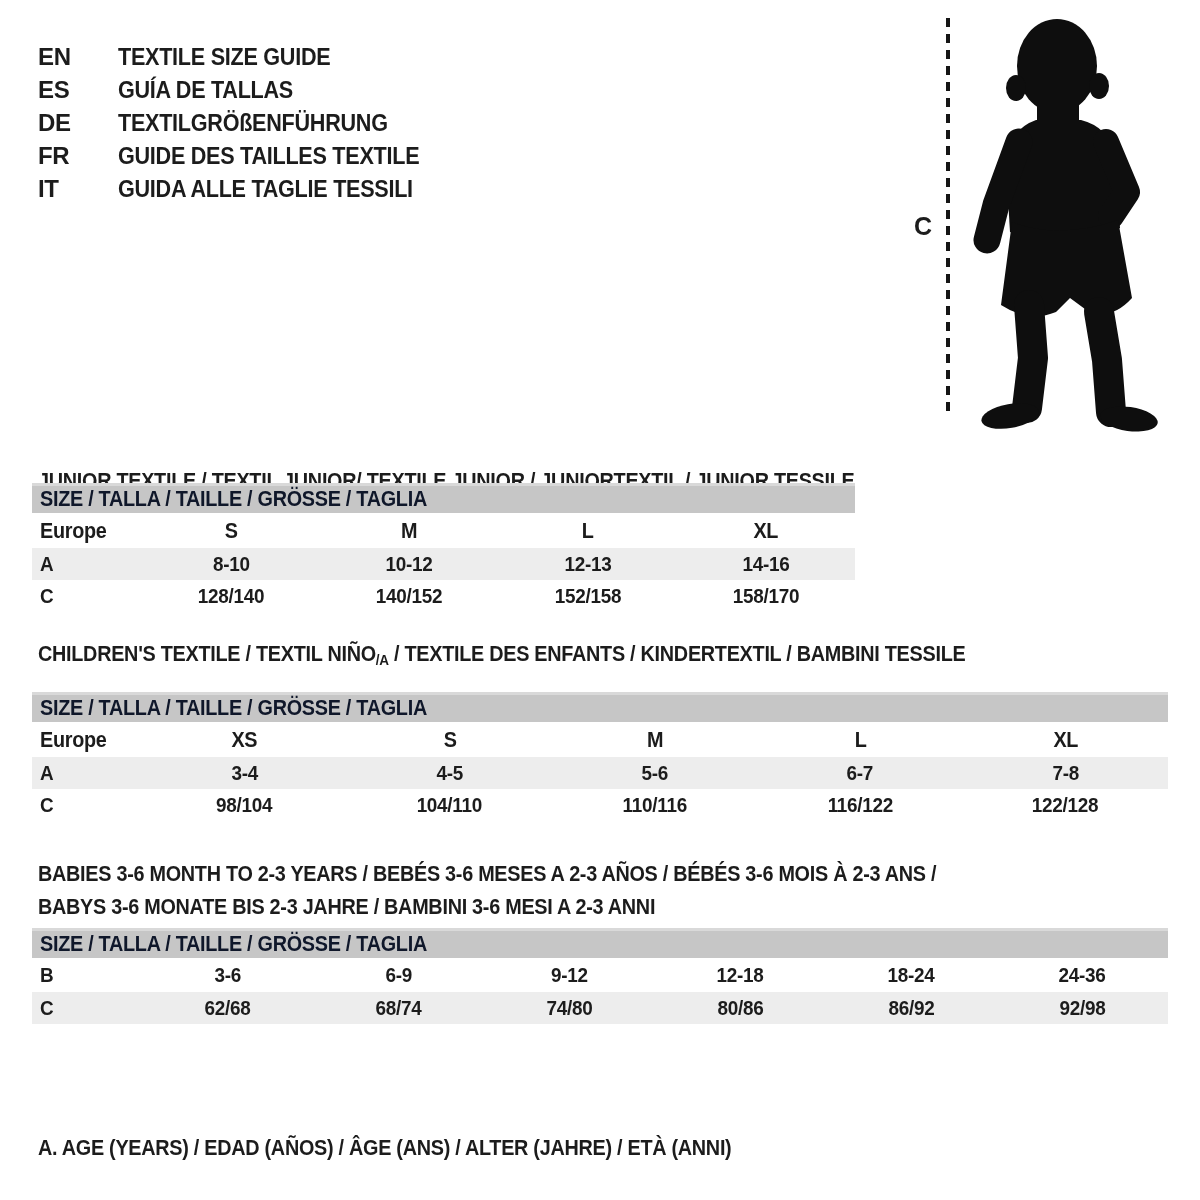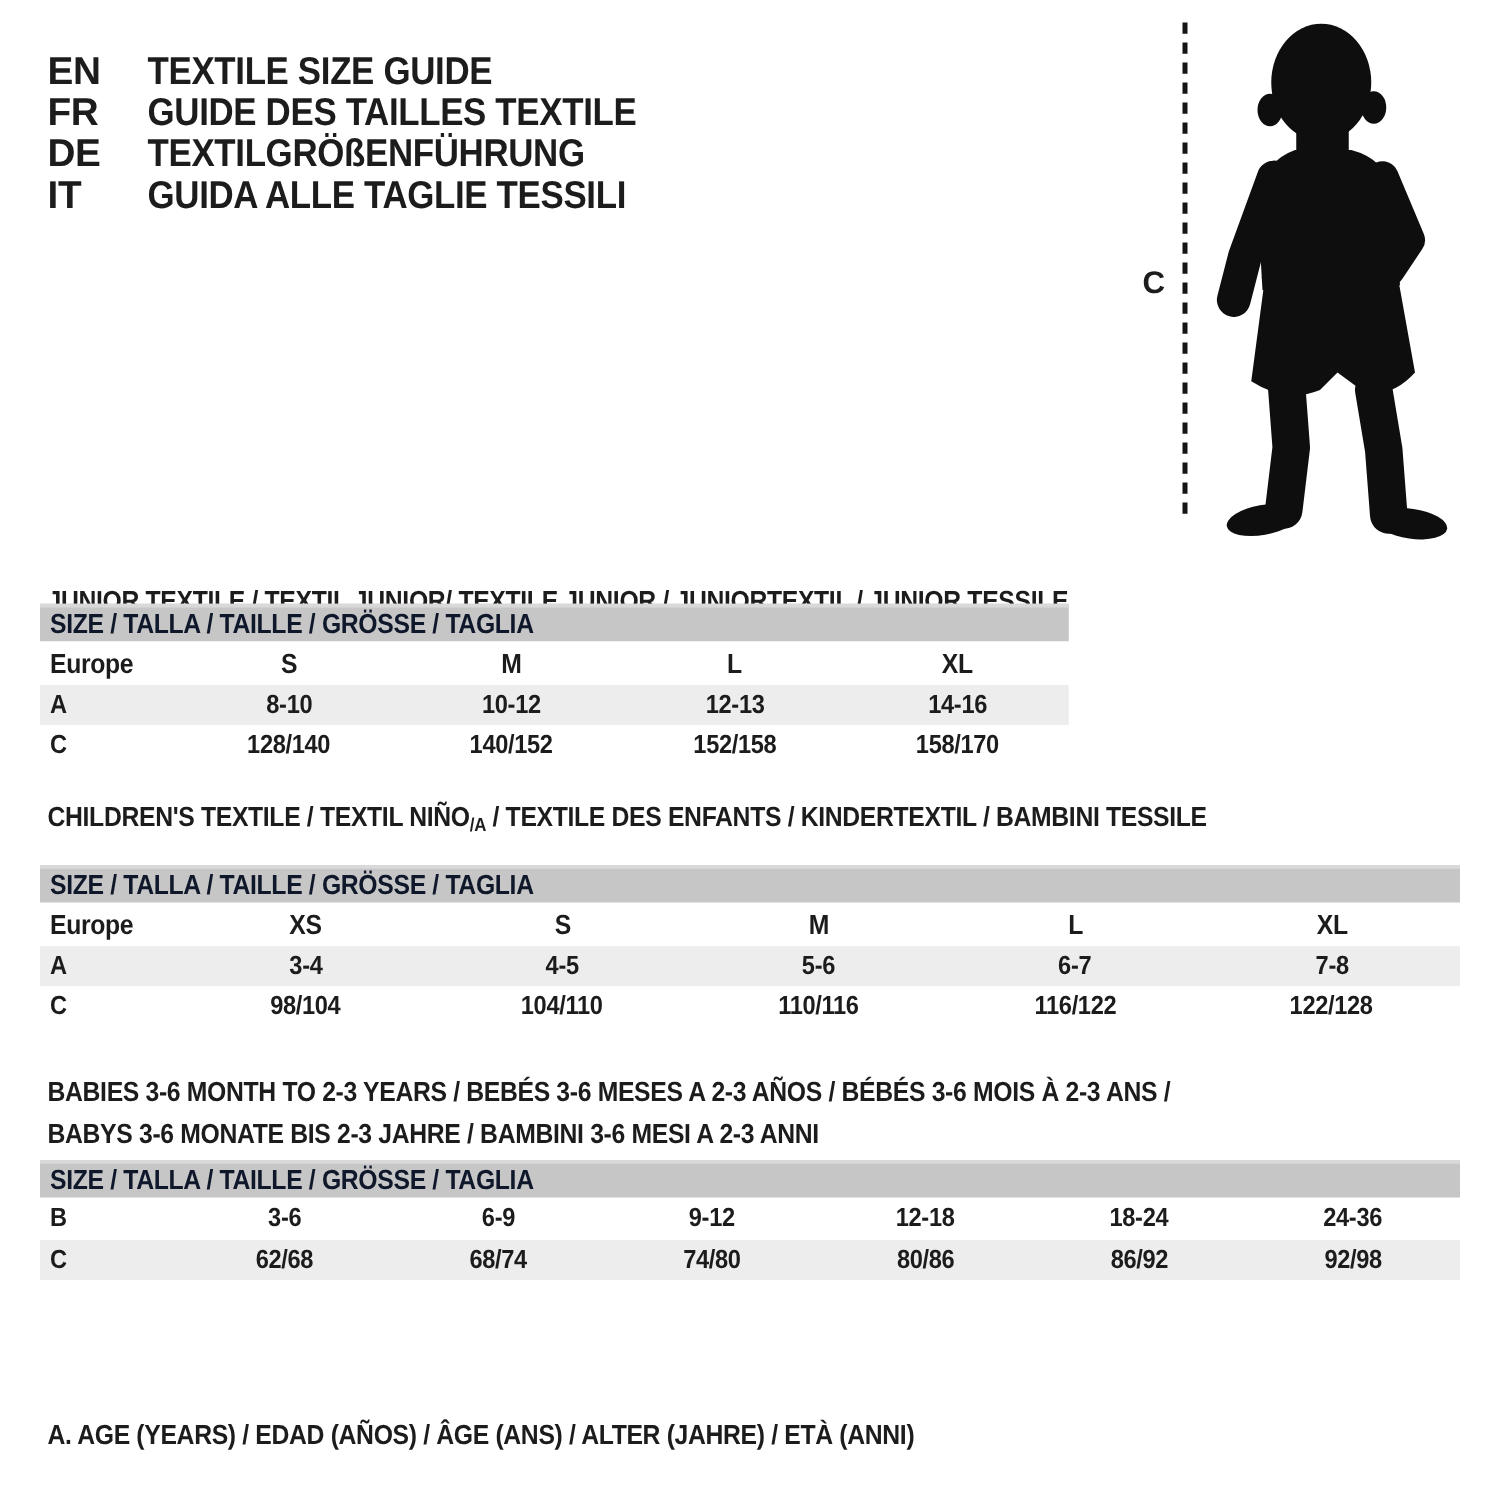--- a/index.html
+++ b/index.html
@@ -9,21 +9,21 @@
     font-family:"Liberation Sans", sans-serif;font-weight:700;
     letter-spacing:-0.3px;
   }
   .abs{position:absolute;}
   
   .cond{display:inline-block;transform:scaleX(0.9);transform-origin:0 50%;white-space:nowrap;}
   .condc{display:inline-block;transform:scaleX(0.9);transform-origin:50% 50%;white-space:nowrap;}
 
   
   .lang-block{left:38px;top:40px;}
-  .lang-row{height:33px;line-height:33px;font-size:31px;display:flex;}
+  .lang-row{height:33px;line-height:33px;font-size:24px;display:flex;}
   .lang-code{width:80px;flex:0 0 80px;}
 
   
   .figure-wrap{left:900px;top:0;width:300px;height:440px;}
   .ink{fill:#0e0e0e;}
   .ink-stroke{stroke:#0e0e0e;fill:none;}
   .c-label{left:914px;top:214px;font-size:25px;line-height:25px;}
 
   
   .sec-title{left:38px;font-size:22px;line-height:24px;}
@@ -50,26 +50,30 @@
 </style>
 </head>
 <body>
 
 <div class="abs lang-block">
   <div class="lang-row">
     <span class="lang-code">EN</span>
     <span class="cond">TEXTILE SIZE GUIDE</span>
   </div>
   <div class="lang-row">
-    <span class="lang-code">FR</span>
-    <span class="cond">GUIDE DES TAILLES TEXTILE</span>
+    <span class="lang-code">ES</span>
+    <span class="cond">GUÍA DE TALLAS</span>
   </div>
   <div class="lang-row">
     <span class="lang-code">DE</span>
     <span class="cond">TEXTILGRÖßENFÜHRUNG</span>
+  </div>
+  <div class="lang-row">
+    <span class="lang-code">FR</span>
+    <span class="cond">GUIDE DES TAILLES TEXTILE</span>
   </div>
   <div class="lang-row">
     <span class="lang-code">IT</span>
     <span class="cond">GUIDA ALLE TAGLIE TESSILI</span>
   </div>
 </div>
 
 <div class="abs figure-wrap">
   <svg width="300" height="440" viewBox="0 0 300 440">
     <line x1="48" y1="18" x2="48" y2="416" stroke="#151515" stroke-width="4" stroke-dasharray="9 7"></line>

